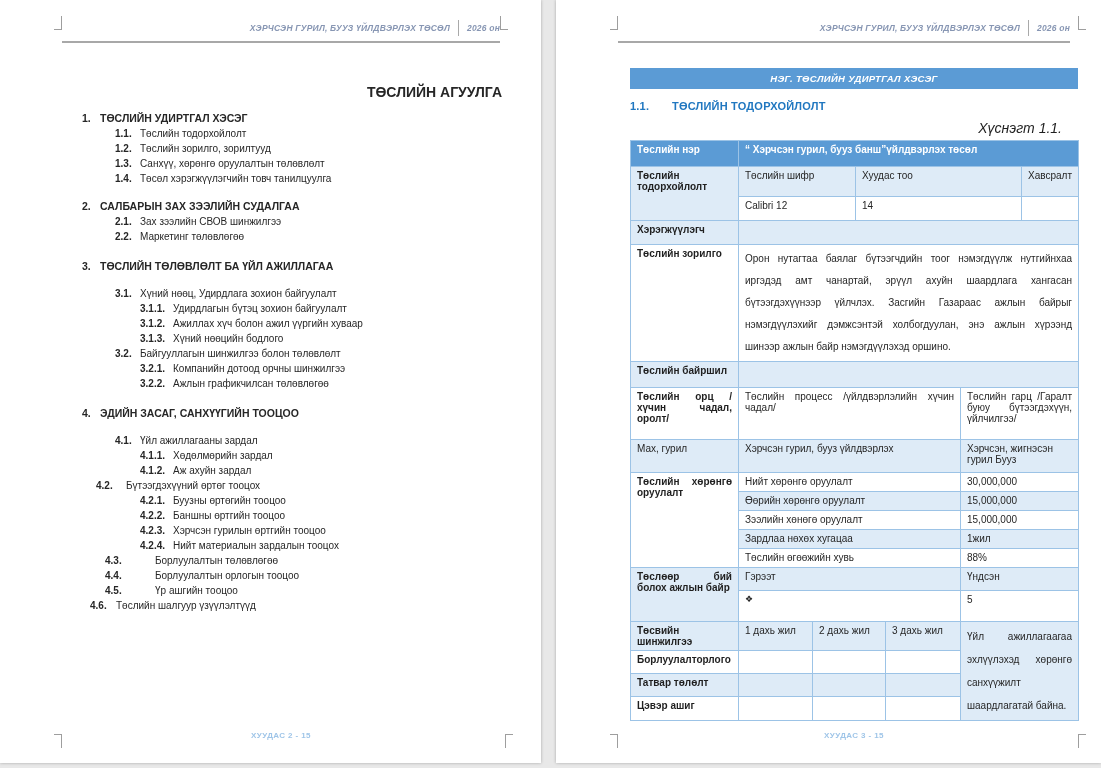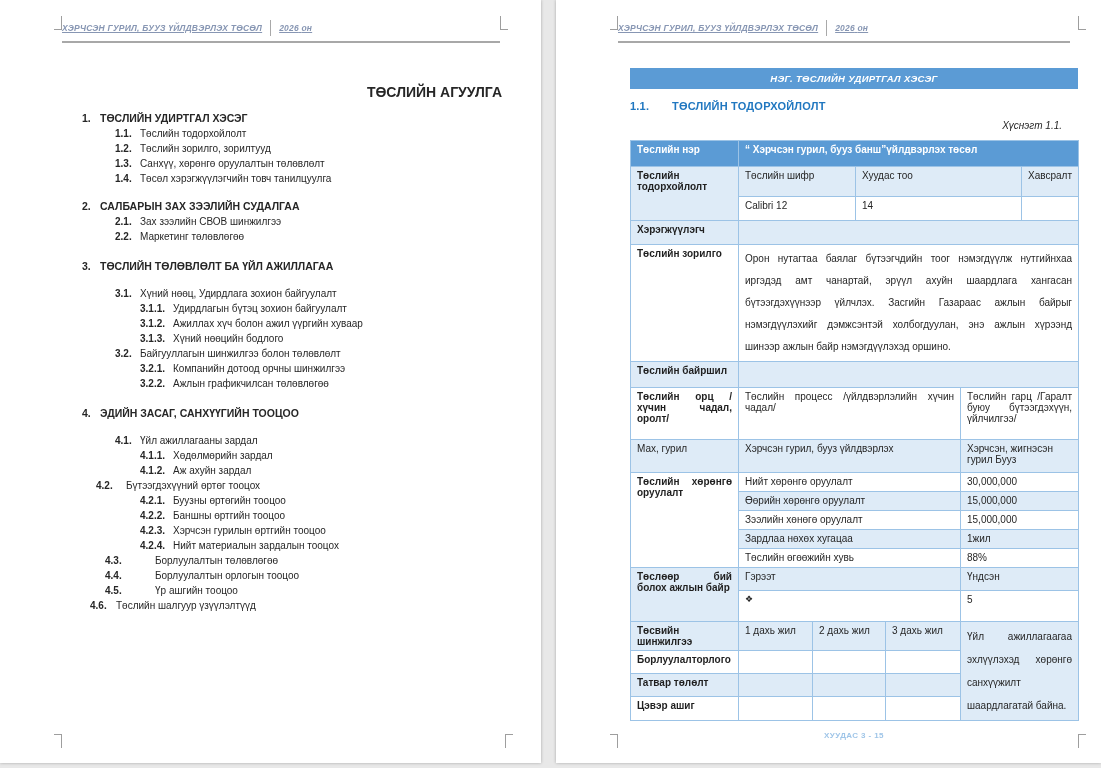--- a/index.html
+++ b/index.html
@@ -15,22 +15,22 @@
 
   
   .crop { position:absolute; width:8px; height:14px; }
   .crop.tl { border-right:1px solid #9e9e9e; border-bottom:1px solid #9e9e9e; top:16px; }
   .crop.tr { border-left:1px solid #9e9e9e;  border-bottom:1px solid #9e9e9e; top:16px; }
   .crop.bl { border-right:1px solid #9e9e9e; border-top:1px solid #9e9e9e; top:734px; }
   .crop.br { border-left:1px solid #9e9e9e;  border-top:1px solid #9e9e9e; top:734px; }
 
   
   .running-header { position:absolute; top:20px; display:flex; align-items:center;
-        justify-content:flex-start; font-size:8.5px; font-style:italic; font-weight:bold;
-        color:#8796b3; letter-spacing:.2px;text-decoration:underline; }
+        justify-content:flex-end; font-size:8.5px; font-style:italic; font-weight:bold;
+        color:#8796b3; letter-spacing:.2px; }
   .hdr-divider { width:0; border-left:1px solid #a9a9a9; height:16px; margin:0 8px; }
   .hdr-year { white-space:nowrap; }
   .header-rule { position:absolute; top:41px; height:0; border-top:2px solid #a8a8a8; }
 
   .page-footer { position:absolute; top:731px; text-align:center; font-size:8px;
         font-weight:bold; color:#9fc5e8; letter-spacing:.4px; }
 
   
   .toc { position:absolute; left:82px; top:84px; width:420px; color:#262626; }
   .toc-title { font-size:14px; font-weight:bold; line-height:16px; margin-bottom:8px;text-align:right; }
@@ -45,21 +45,21 @@
   .lv46 { margin-left:8px;  } .lv46 .tn { width:26px; }
 
   
   .banner { position:absolute; left:74px; top:68px; width:448px; height:21px;
         background:#5b9bd5; color:#ffffff; font-weight:bold; font-style:italic;
         font-size:9.5px; text-align:center; line-height:21px; letter-spacing:.3px; }
   .section-heading { position:absolute; left:74px; top:100px; font-size:11px;
         font-weight:bold; color:#2077c0; letter-spacing:.2px; }
   .section-heading .sec-num { display:inline-block; width:42px; }
   .table-caption { position:absolute; left:74px; top:120px; width:432px;
-        text-align:right; font-size:10px; font-style:italic; color:#1f1f1f; }
+        text-align:right; font-size:14px; font-style:italic; color:#1f1f1f; }
 
   table.proj { position:absolute; left:74px; top:140px; width:448px;
         border-collapse:collapse; table-layout:fixed; font-size:10px; color:#262626; }
   table.proj td { border:1px solid #9cc3e6; padding:3px 6px; vertical-align:top;
         overflow:hidden; }
   td.lbl { font-weight:bold; color:#1f1f1f; }
   td.bg-lb { background:#deebf7; }
   tr.hdr td { background:#5b9bd5; color:#ffffff; font-weight:bold; }
   td.c { text-align:left; }
   td.just { text-align:justify;margin-left:13px; }
@@ -205,20 +205,21 @@
             <span class="tn">4.5.</span>
             <span class="tt">Үр ашгийн тооцоо</span>
           </div>
           <div class="toc-item lv46">
             <span class="tn">4.6.</span>
             <span class="tt">Төслийн шалгуур үзүүлэлтүүд</span>
           </div>
         </div>
     </div>
 
+    <div class="page-footer" style="left:62px; width:438px;">ХУУДАС 2 - 15</div>
   </div>
 
   <div class="page page-right">
     <div class="crop tl" style="left:54px"></div>
     <div class="crop tr" style="left:522px"></div>
     <div class="crop bl" style="left:54px"></div>
     <div class="crop br" style="left:522px"></div>
 
     <div class="running-header" style="left:62px; width:452px;">
       <span>ХЭРЧСЭН ГУРИЛ, БУУЗ ҮЙЛДВЭРЛЭХ ТӨСӨЛ</span>

